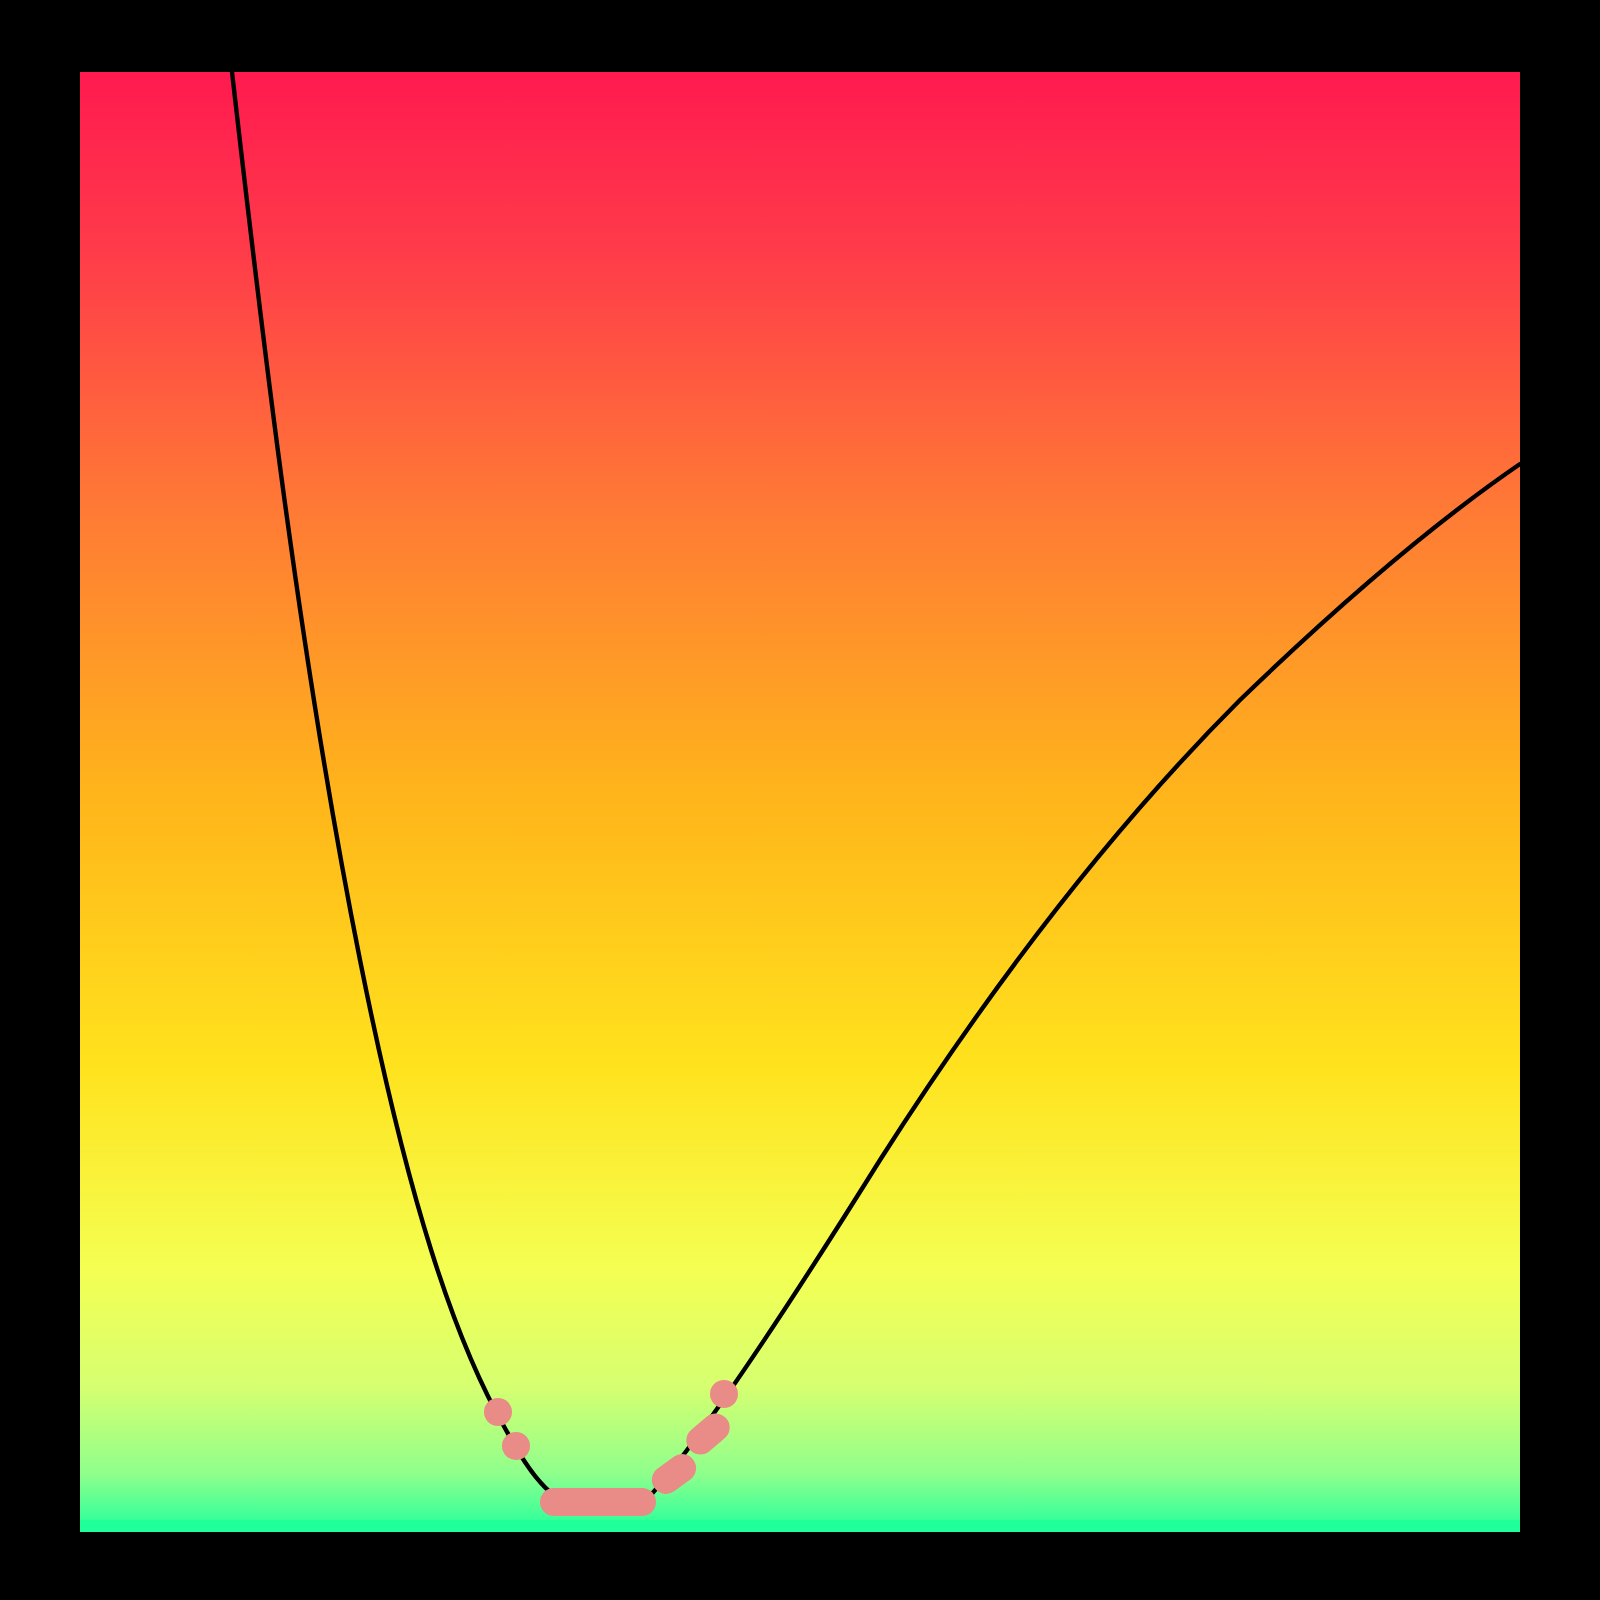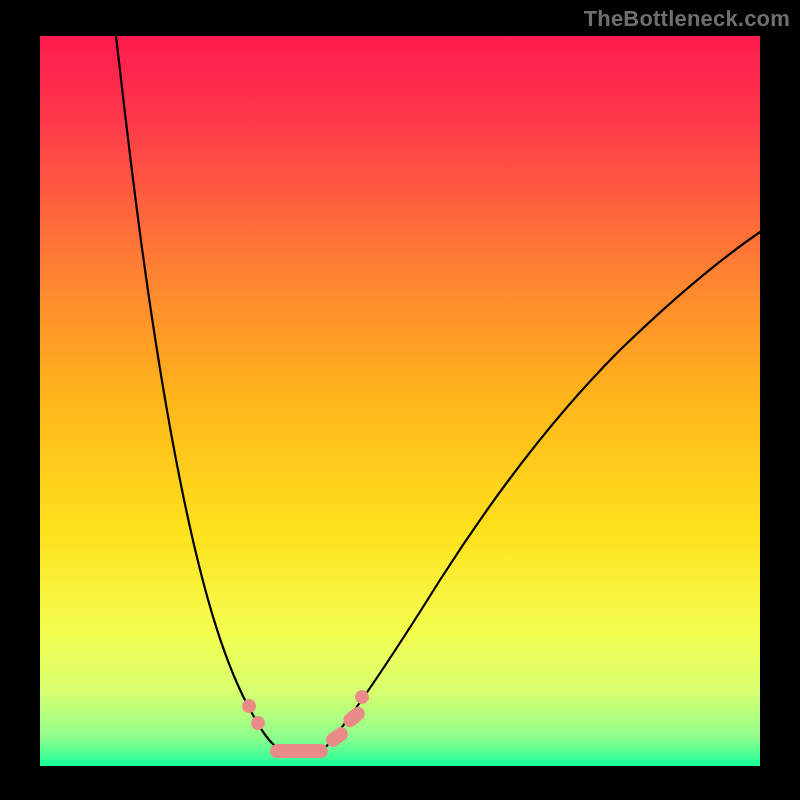--- a/index.html
+++ b/index.html
@@ -33,21 +33,20 @@
     top: 0;
     width: 800px;
     height: 800px;
     display: block;
   }
 </style>
 </head>
 <body>
 <div class="stage">
 
-  <div class="watermark">TheBottleneck.com</div>
 
   <svg class="plot" viewBox="0 0 800 800" preserveAspectRatio="none">
     <defs>
 
       <linearGradient id="heatGrad" x1="0" y1="0" x2="0" y2="1">
         <stop offset="0" stop-color="#ff1a4f"></stop>
         <stop offset="0.12" stop-color="#ff3a4a"></stop>
         <stop offset="0.30" stop-color="#ff7a35"></stop>
         <stop offset="0.50" stop-color="#ffb61a"></stop>
         <stop offset="0.68" stop-color="#ffe21d"></stop>

